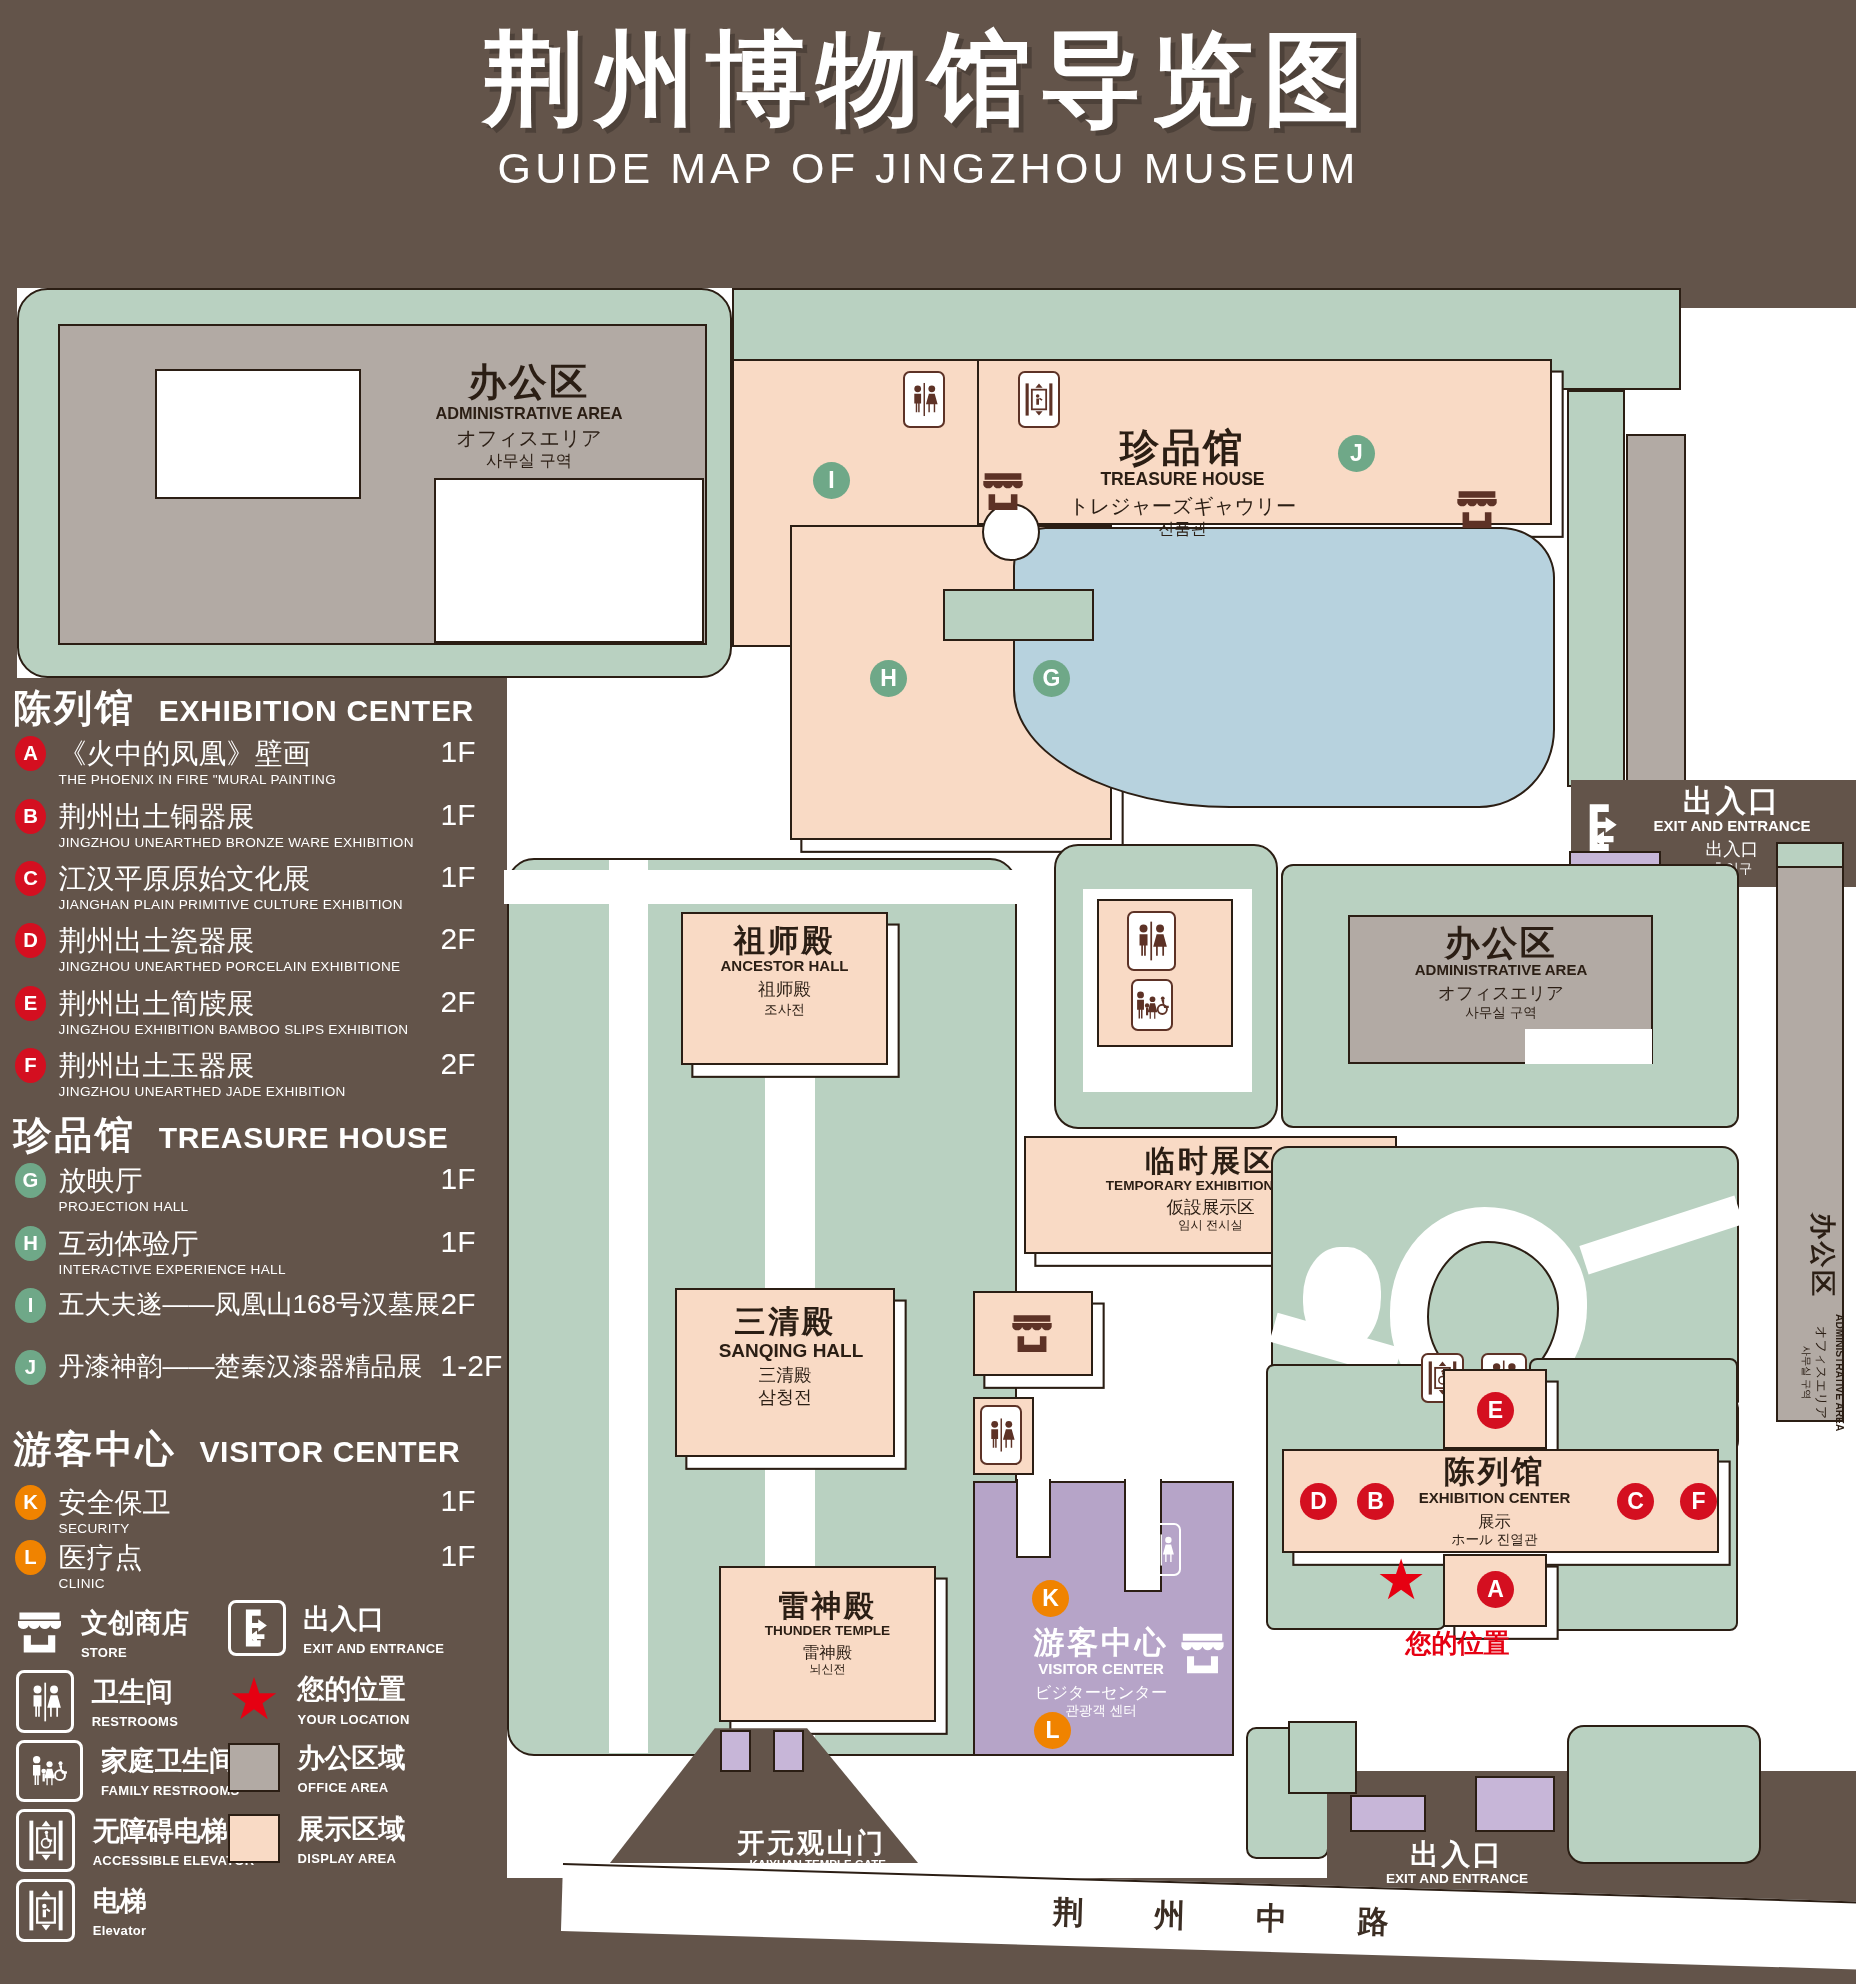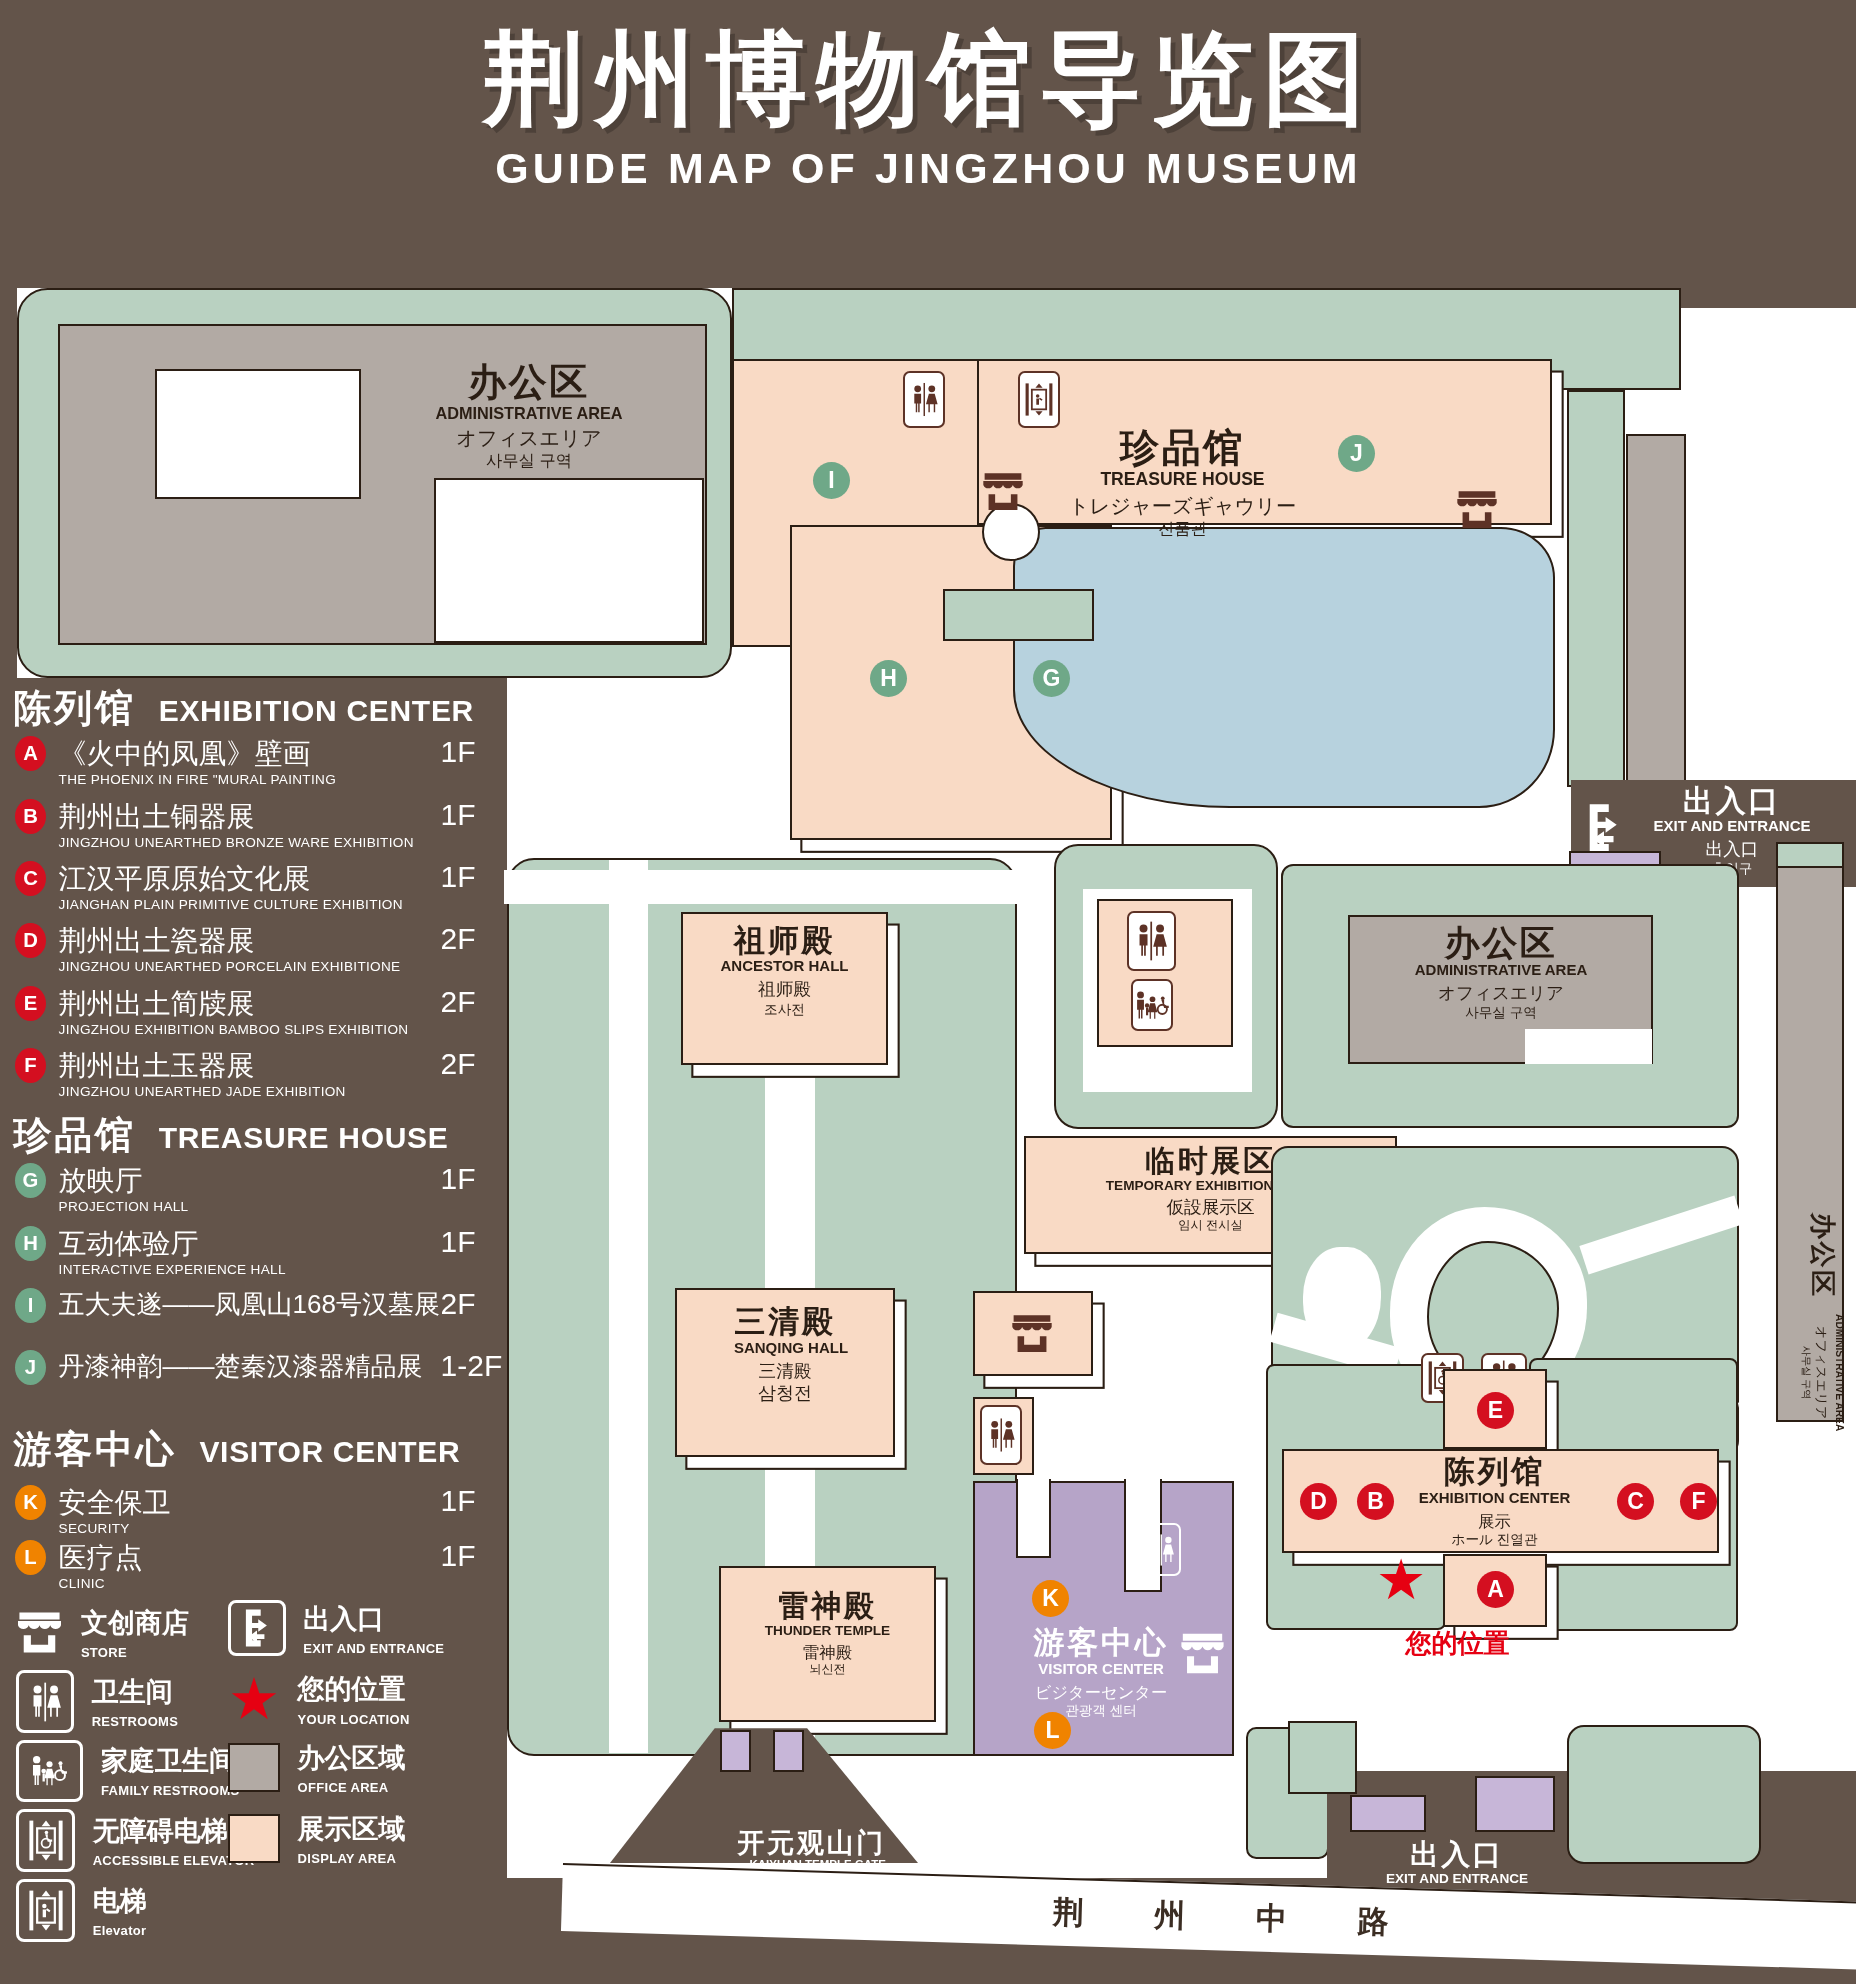--- a/index.html
+++ b/index.html
@@ -6,21 +6,21 @@
     --bg:#63544a; --green:#b9d1c1; --pink:#f9dac5; --gray:#b2aaa4; --blue:#b7d2de;
     --purple:#b6a4c8; --lpurple:#c7b6d8; --ink:#2b1e14; --red:#d40f20; --gbadge:#6fa888;
     --orange:#f08300; --brownicon:#5d3226; --white:#ffffff;
   }
   *{margin:0;padding:0;box-sizing:border-box;}
   html,body{width:1857px;height:1985px;}
   body{background:var(--bg);font-family:"Liberation Sans","DejaVu Sans",sans-serif;position:relative;overflow:hidden;color:#fff;}
   .abs{position:absolute;}
   
   .title{left:0;right:0;top:12.2px;text-align:center;font-size:102px;font-weight:bold;letter-spacing:9.5px;color:#fff;text-shadow:4.7px 4.7px 0 rgba(0,0,0,.22);}
-  .subtitle{left:0;right:0;top:144px;text-align:center;font-size:43px;font-weight:bold;letter-spacing:4.1px;color:#fff;}
+  .subtitle{left:0;right:0;top:144px;text-align:center;font-size:43px;font-weight:normal;letter-spacing:4.1px;color:#fff;}
   
   .sec-head{display:flex;align-items:baseline;gap:23px;color:#fff;}
   .sec-head .zh{font-size:38px;font-weight:bold;letter-spacing:2.7px;}
   .sec-head .en{font-size:30px;font-weight:bold;letter-spacing:0.7px;}
   .lrow{left:13.6px;width:502px;height:61px;}
   .badge{border-radius:50%;display:flex;align-items:center;justify-content:center;color:#fff;font-weight:bold;}
   .lrow .badge{position:absolute;left:1.4px;top:0;width:31px;height:35px;font-size:20.3px;}
   .lrow .zh{position:absolute;left:45px;top:-1.4px;font-size:28px;color:#fff;white-space:nowrap;}
   .lrow .fl{position:absolute;left:427px;top:-1.4px;font-size:30px;color:#fff;}
   .lrow .en{position:absolute;left:45px;top:35px;font-size:13.6px;letter-spacing:0.3px;color:#fff;white-space:pre-line;line-height:17.6px;}
@@ -180,21 +180,21 @@
   <div class="lbl" style="margin-top:9.5px;">
     <div class="l1" style="font-size:31px;">祖师殿</div>
     <div class="l2" style="font-size:15px;">ANCESTOR HALL</div>
     <div class="l3" style="font-size:17.6px;">祖师殿</div>
     <div class="l4" style="font-size:13.6px;">조사전</div>
   </div>
 </div>
 <div class="abs pk shadowed" style="left:675px;top:1288px;width:220px;height:169px;">
   <div class="lbl" style="margin-top:15px;">
     <div class="l1" style="font-size:31px;">三清殿</div>
-    <div class="l2" style="font-size:15px;margin-left:12px;">SANQING HALL</div>
+    <div class="l2" style="font-size:19px;margin-left:12px;">SANQING HALL</div>
     <div class="l3" style="font-size:17.6px;">三清殿</div>
     <div class="l4" style="font-size:18px;">삼청전</div>
   </div>
 </div>
 <div class="abs pk shadowed" style="left:719px;top:1566px;width:217px;height:156px;">
   <div class="lbl" style="margin-top:21px;">
     <div class="l1" style="font-size:30px;">雷神殿</div>
     <div class="l2" style="font-size:13.6px;">THUNDER TEMPLE</div>
     <div class="l3" style="font-size:16.3px;">雷神殿</div>
     <div class="l4" style="font-size:12.2px;">뇌신전</div>

